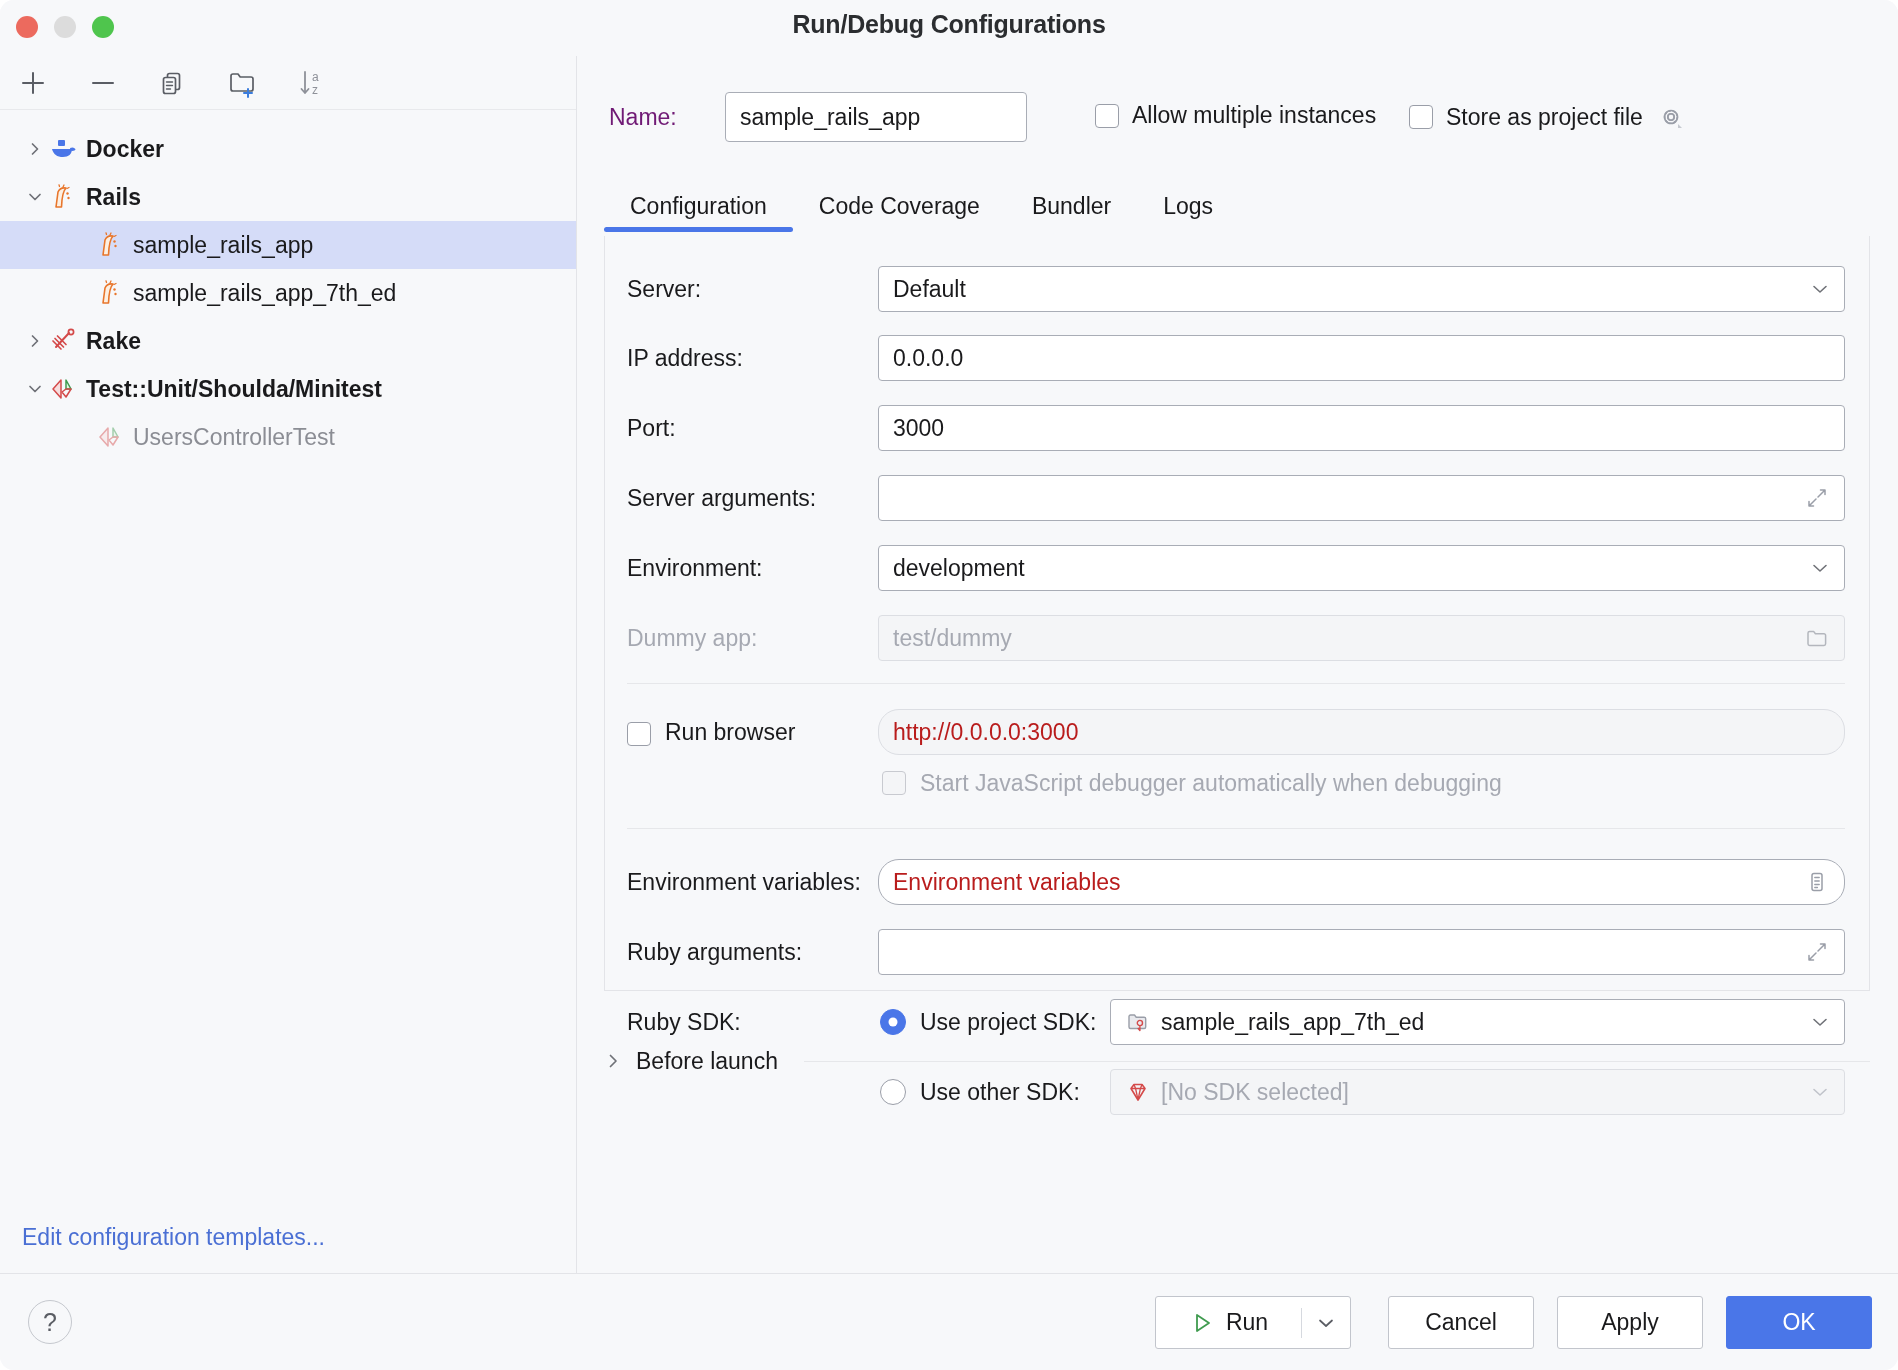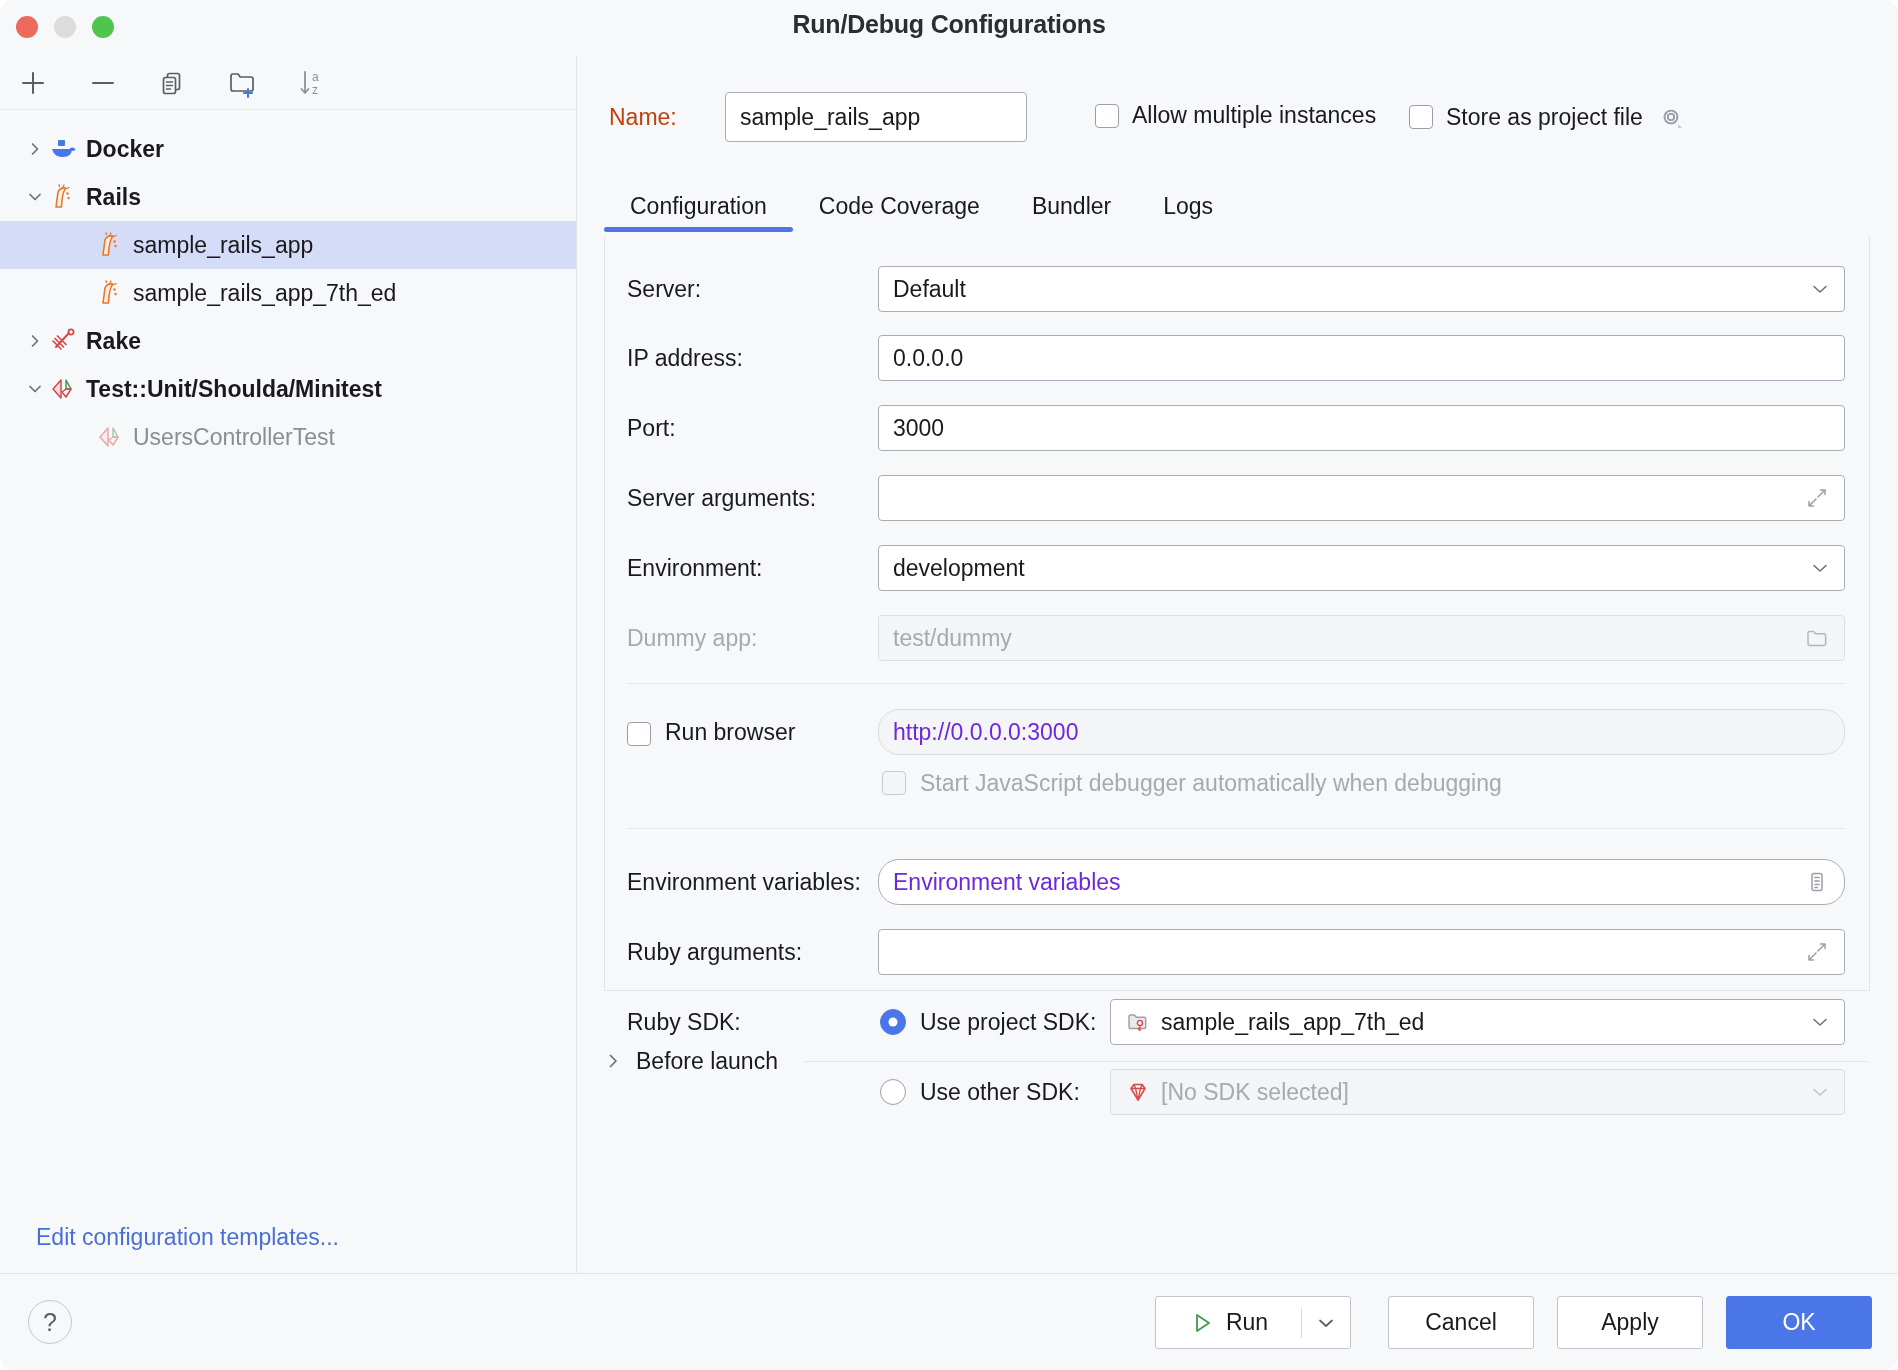--- a/index.html
+++ b/index.html
@@ -74,36 +74,36 @@
     color: #6f7177;
   }
   .node-icon {
     width: 30px; height: 30px; flex: none;
     margin-right: 8px;
     display: flex; align-items: center; justify-content: center;
   }
   .tree-label { white-space: nowrap; }
   .edit-templates {
     position: absolute; left: 22px; bottom: 22px;
-    font-size: 23px; color: #4a6fd4; margin-left: 14px;
+    font-size: 23px; color: #4a6fd4;
   }
 
   
   .right-panel {
     position: absolute; top: 56px; left: 577px; right: 0; bottom: 97px;
     background: #f7f8fa;
   }
 
   .name-row {
     position: absolute; top: 36px; left: 0; right: 0; height: 56px;
     display: flex; align-items: center;
   }
   .name-label {
     position: absolute; left: 32px; top: 12px;
-    font-size: 23px; color: #c2410c;
+    font-size: 23px; color: #701a75;
   }
   .name-input {
     position: absolute; left: 148px; top: 0;
     width: 302px; height: 50px;
     background: #ffffff;
     border: 1px solid #a9adb6;
     border-radius: 4px;
     padding: 0 14px;
     font-size: 23px; color: #1a1a1c;
     font-family: "Liberation Sans", sans-serif;
@@ -167,21 +167,21 @@
     background: #ffffff;
     border: 1px solid #a9adb6;
     border-radius: 4px;
     display: flex; align-items: center;
     padding: 0 14px;
     font-size: 23px; color: #1a1a1c;
   }
   .textbox.disabled {
     background: #f4f5f7; border-color: #dcdee3; color: #a6a9b2;
   }
-  .textbox.placeholder { color: #6d28d9; border-radius: 21px; }
+  .textbox.placeholder { color: #b91c1c; border-radius: 21px; }
   .textbox .val { flex: 1; white-space: nowrap; overflow: hidden; }
   .combo .caret {
     margin-left: auto; color: #6f7177; font-size: 19px; line-height: 1;
   }
   .combo.disabled .caret { color: #c0c3ca; }
   .trailing-icon {
     margin-left: auto; display: flex; align-items: center; flex: none;
   }
 
   .sep {

